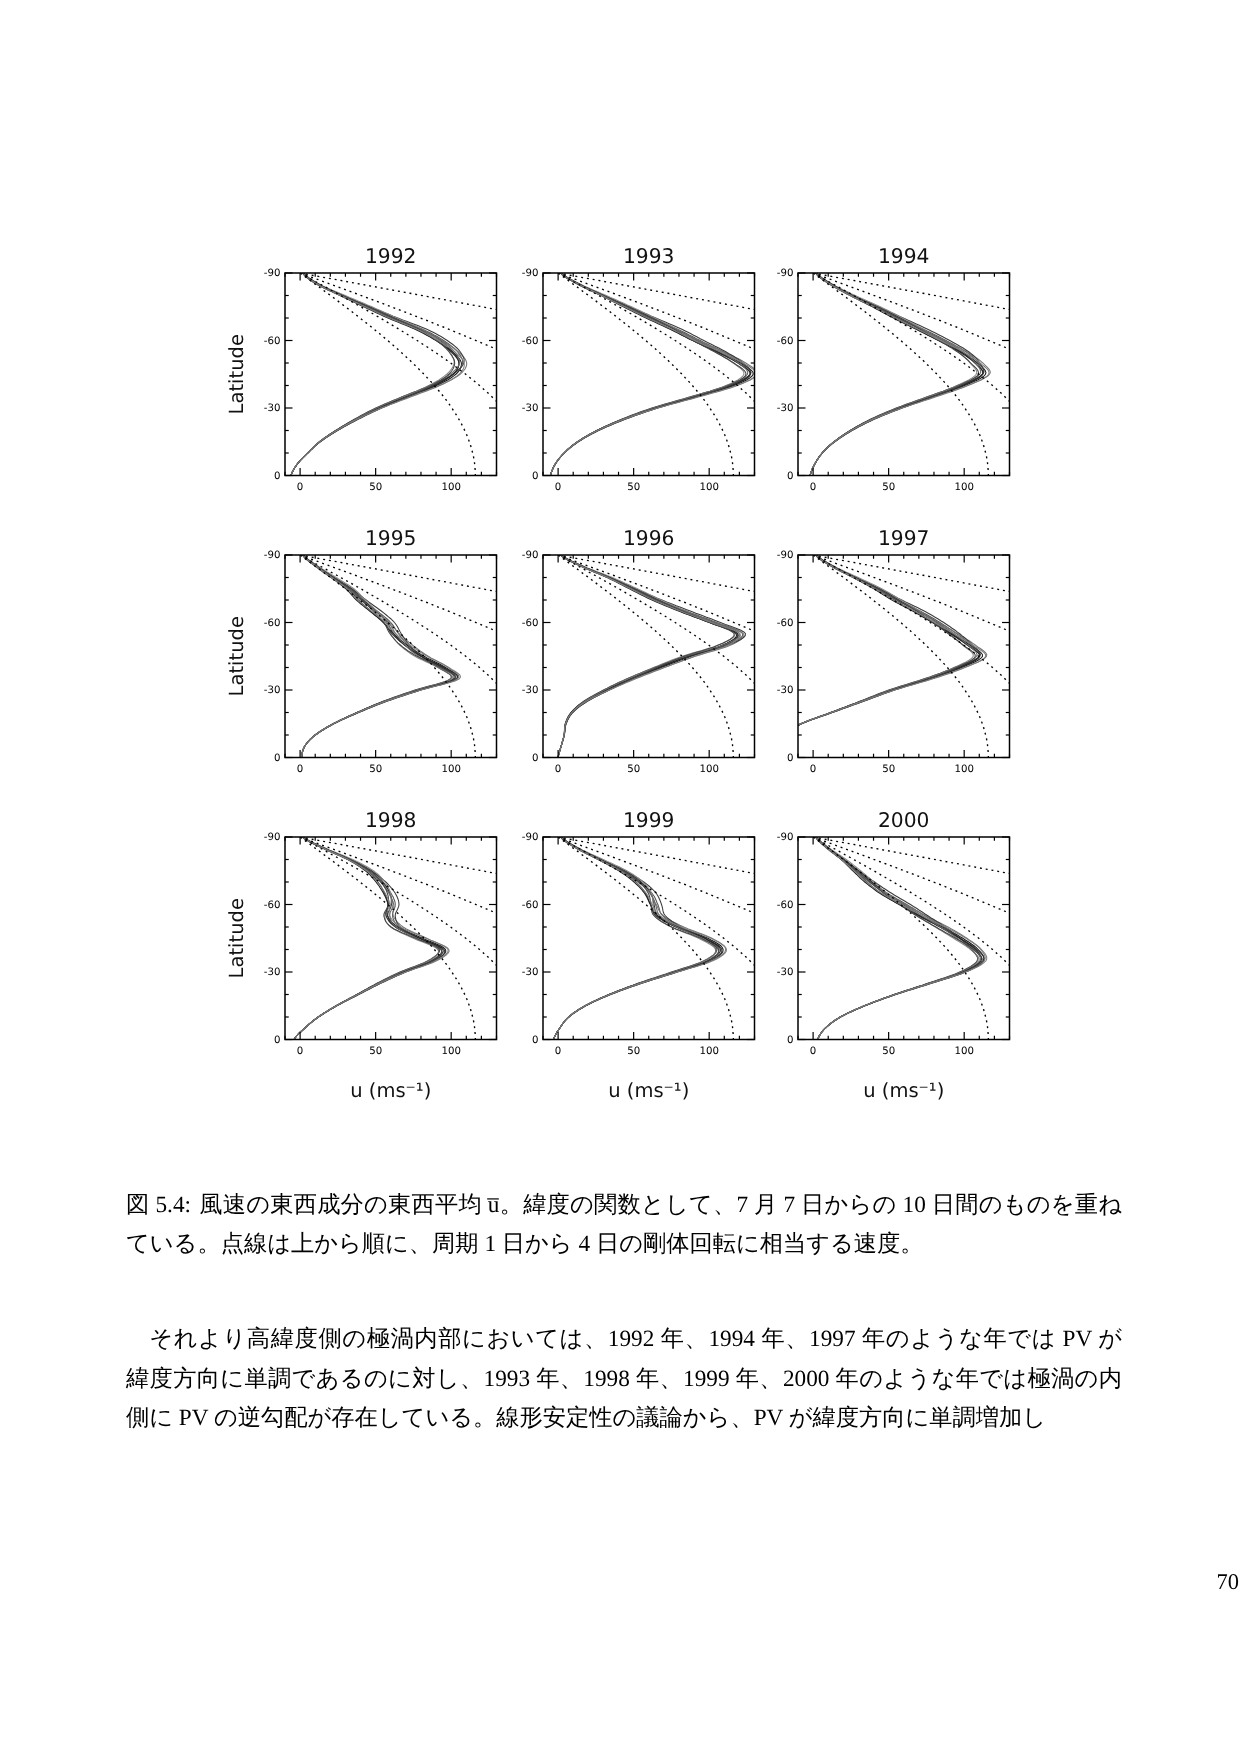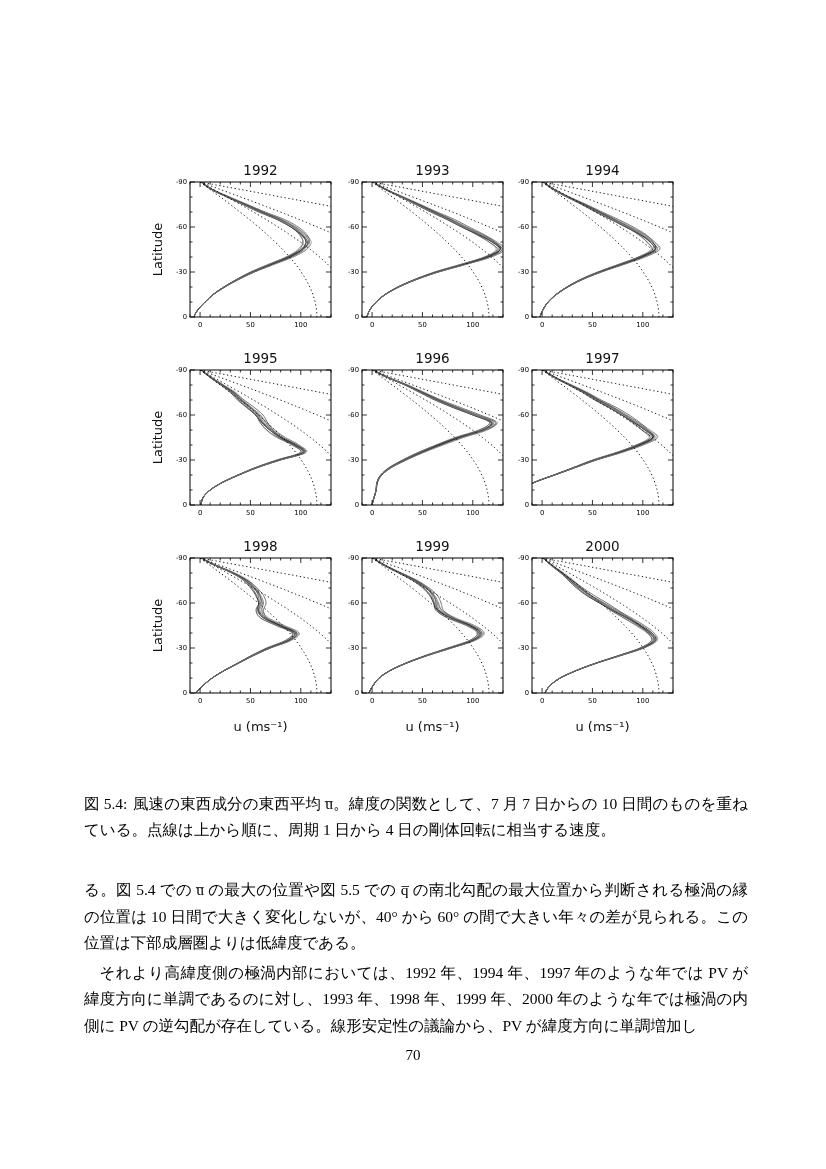--- a/index.html
+++ b/index.html
@@ -7,21 +7,21 @@
         font-family:"Liberation Serif","DejaVu Serif",serif;color:#000;}
   #figure-svg{position:absolute;left:0;top:0;}
   .caption{position:absolute;left:84px;top:791px;width:664px;
            font-size:15.5px;line-height:26px;text-align:justify;}
   .caption .cap-label{margin-right:0.35em;font-family:Liberation Serif, serif;}
   .body-text{position:absolute;left:84px;top:877px;width:664px;
              font-size:15.5px;line-height:26.5px;text-align:justify;}
   .body-text p{margin:0;}
   .body-text p.indent{text-indent:1em;margin-top:3px;}
   .page-number{position:absolute;left:0;top:1047px;width:826px;
-               text-align:center;font-size:15px;}
+               text-align:right;font-size:15px;}
 </style>
 </head>
 <body>
 
 <div class="page">
 
   <svg id="figure-svg" width="826" height="762" viewBox="0 0 826 762">
       <defs>
         <clipPath id="cp0">
           <rect x="190" y="182" width="141" height="135"></rect>
@@ -750,19 +750,18 @@
       <text x="260.5" y="731" text-anchor="middle" font-size="13" font-family="&quot;DejaVu Sans&quot;,&quot;Liberation Sans&quot;,sans-serif" fill="#111">u (ms⁻¹)</text>
       <text x="432.5" y="731" text-anchor="middle" font-size="13" font-family="&quot;DejaVu Sans&quot;,&quot;Liberation Sans&quot;,sans-serif" fill="#111">u (ms⁻¹)</text>
       <text x="602.5" y="731" text-anchor="middle" font-size="13" font-family="&quot;DejaVu Sans&quot;,&quot;Liberation Sans&quot;,sans-serif" fill="#111">u (ms⁻¹)</text>
     </svg>
 
   <div class="caption">
     <span class="cap-label">図 5.4:</span><span>風速の東西成分の東西平均 u̅。緯度の関数として、7 月 7 日からの 10 日間のものを重ねている。点線は上から順に、周期 1 日から 4 日の剛体回転に相当する速度。</span>
   </div>
 
   <div class="body-text">
-    <p>る。図 5.4 での u̅ の最大の位置や図 5.5 での q̅ の南北勾配の最大位置から判断される極渦の縁の位置は 10 日間で大きく変化しないが、40° から 60° の間で大きい年々の差が見られる。この位置は下部成層圏よりは低緯度である。</p>
     <p class="indent">それより高緯度側の極渦内部においては、1992 年、1994 年、1997 年のような年では PV が緯度方向に単調であるのに対し、1993 年、1998 年、1999 年、2000 年のような年では極渦の内側に PV の逆勾配が存在している。線形安定性の議論から、PV が緯度方向に単調増加し</p>
   </div>
 
   <div class="page-number">70</div>
 
 </div>
 
 </body></html>

